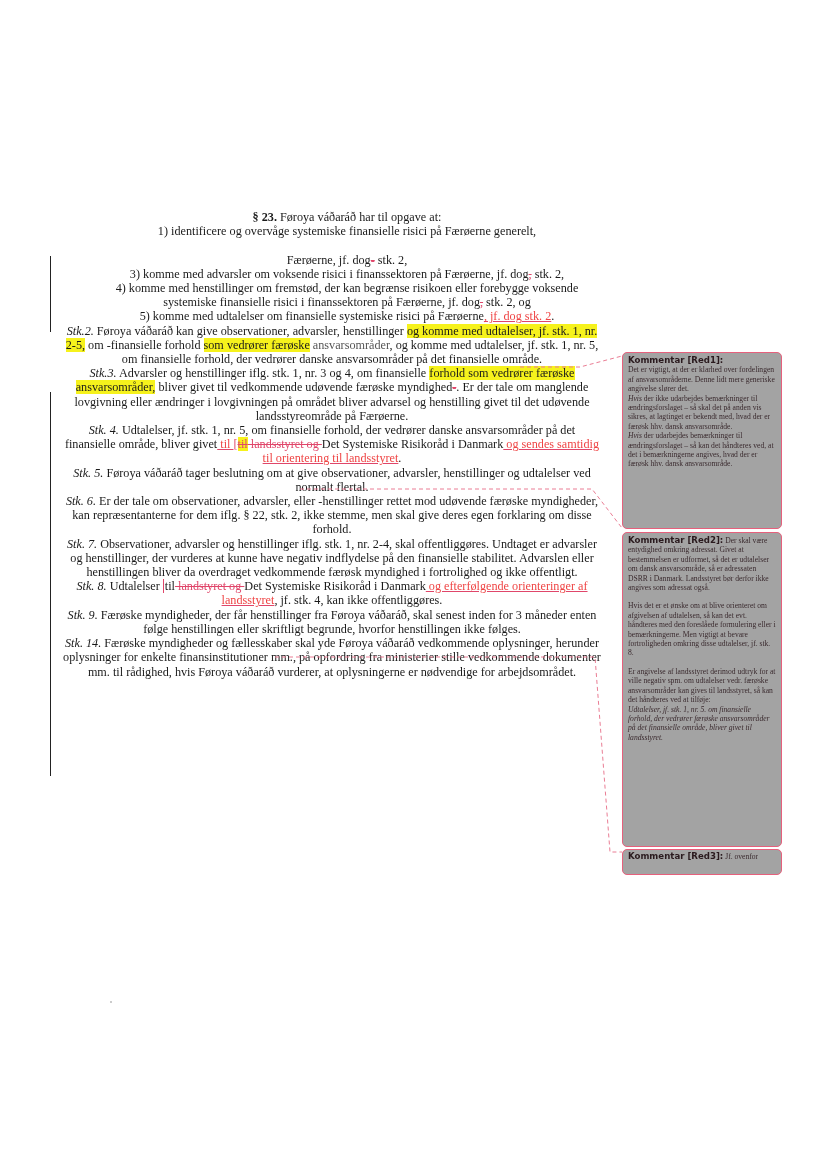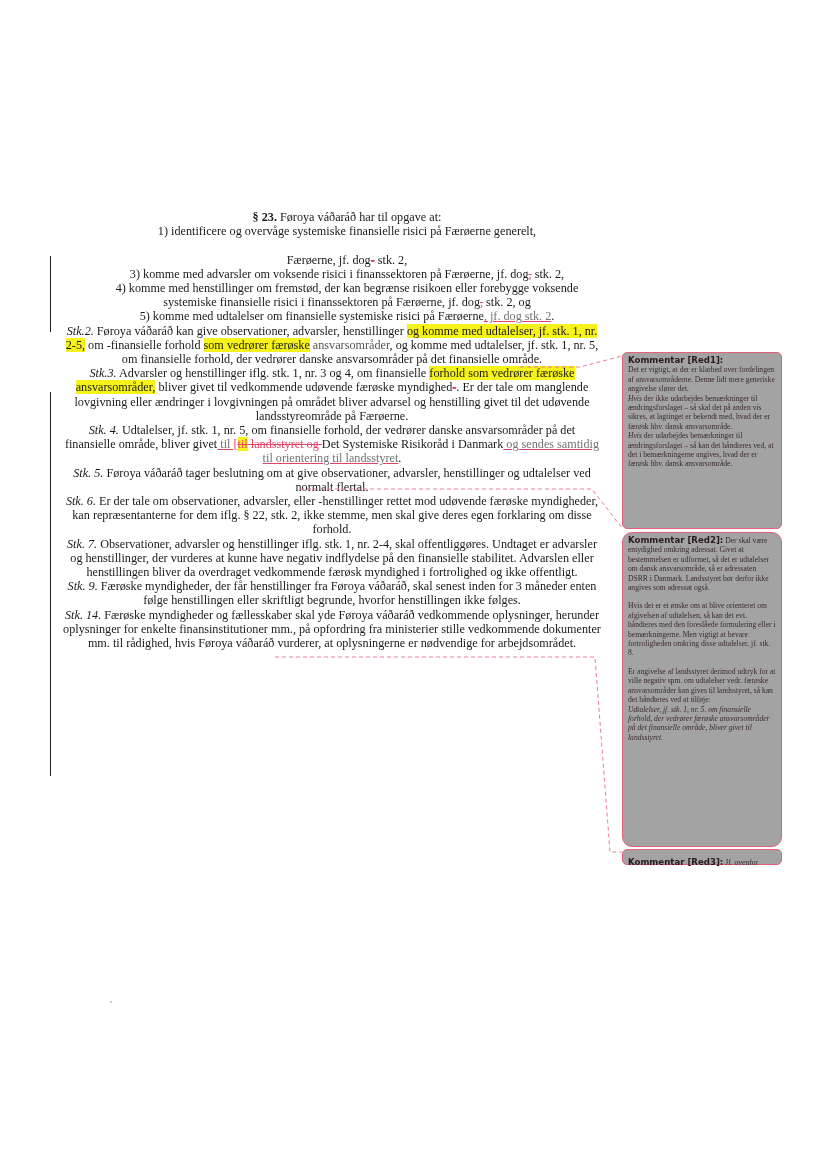--- a/index.html
+++ b/index.html
@@ -7,21 +7,21 @@
       font-family: "Liberation Serif", "DejaVu Serif", serif; color: #1a1a1a; }
     .page { position: absolute; left: 0; top: 0; width: 828px; height: 1169px; }
     .body-text { position: absolute; left: 62px; top: 210px; width: 540px;
       font-size: 12.2px; line-height: 14.2px; text-align: center; }
     .body-text p { margin: 0; }
     .para-head { padding-left: 30px; }
     .item { padding-left: 30px; }
     .stk { font-style: italic; }
     .sec-num { font-weight: bold; }
     .hl { background: #f6f21c; }
-    .ins { color: #737373; text-decoration: underline; text-decoration-color: #e0466a; }
+    .ins { color: #ef4444; text-decoration: underline; text-decoration-color: #e0466a; }
     .del { color: #e0466a; text-decoration: line-through; }
     .anchor-bracket { color: #e0466a; }
     .change-bar { position: absolute; left: 50px; width: 1px; background: #222; }
     .comments { position: absolute; left: 622px; width: 166px; }
     .comment { position: absolute; left: 0; width: 160px; background: #a3a3a3;
       border: 1.5px solid #e6607c; border-radius: 5px; padding: 3px 5px 4px 5px;
       box-sizing: border-box; font-size: 7.6px; line-height: 9.4px; color: #3a2a2e; }
     .comment .label { font-family: "DejaVu Sans", sans-serif; font-weight: bold;
       font-size: 8.6px; color: #2a1a1e; }
     .comment p { margin: 0; }
@@ -58,20 +58,23 @@
     </p>
 
     <p>
       <span class="stk">Stk. 4.</span><span> Udtalelser, jf. stk. 1, nr. 5, om finansielle forhold, der vedrører danske ansvarsområder på det finansielle område, bliver givet</span><span class="ins"> til </span><span class="anchor-bracket">[</span><span class="del hl">til</span><span class="del"> landsstyret og </span><span>Det Systemiske Risikoråd i Danmark</span><span class="ins"> og sendes samtidig til orientering til landsstyret</span><span>.</span>
     </p>
 
     <p><span class="stk">Stk. 5.</span><span> Føroya váðaráð tager beslutning om at give observationer, advarsler, henstillinger og udtalelser ved normalt flertal.</span></p>
     <p><span class="stk">Stk. 6.</span><span> Er der tale om observationer, advarsler, eller -henstillinger rettet mod udøvende færøske myndigheder, kan repræsentanterne for dem iflg. § 22, stk. 2, ikke stemme, men skal give deres egen forklaring om disse forhold.</span></p>
     <p><span class="stk">Stk. 7.</span><span> Observationer, advarsler og henstillinger iflg. stk. 1, nr. 2-4, skal offentliggøres. Undtaget er advarsler og henstillinger, der vurderes at kunne have negativ indflydelse på den finansielle stabilitet. Advarslen eller henstillingen bliver da overdraget vedkommende færøsk myndighed i fortrolighed og ikke offentligt.</span></p>
 
+    <p>
+      <span class="stk">Stk. 8.</span><span> Udtalelser </span><span style="border-left:1px solid #e0466a;padding-left:1px;">til</span><span class="del"> landstyret og </span><span>Det Systemiske Risikoråd i Danmark</span><span class="ins"> og efterfølgende orienteringer af landsstyret</span><span>, jf. stk. 4, kan ikke offentliggøres.</span>
+    </p>
 
     <p><span class="stk">Stk. 9.</span><span> Færøske myndigheder, der får henstillinger fra Føroya váðaráð, skal senest inden for 3 måneder enten følge henstillingen eller skriftligt begrunde, hvorfor henstillingen ikke følges.</span></p>
     <p><span class="stk">Stk. 14.</span><span> Færøske myndigheder og fællesskaber skal yde Føroya váðaráð vedkommende oplysninger, herunder oplysninger for enkelte finansinstitutioner mm., på opfordring fra ministerier stille vedkommende dokumenter mm. til rådighed, hvis Føroya váðaráð vurderer, at oplysningerne er nødvendige for arbejdsområdet.</span></p>
   </div>
 
   <svg class="connectors" viewBox="0 0 828 1169">
     <g fill="none" stroke="#ea7d94" stroke-width="1" stroke-dasharray="4,3">
 
       <polyline points="520,367 580,367 622,356"></polyline>
 
@@ -82,28 +85,28 @@
   </svg>
 
   <div class="comments" style="top:0;">
     <div class="comment" style="top:352px;height:177px;">
       <p><span class="label">Kommentar [Red1]:</span></p>
       <p>Det er vigtigt, at der er klarhed over fordelingen af ansvarsområderne. Denne lidt mere generiske angivelse slører det.</p>
       <p><span class="it">Hvis</span><span> der ikke udarbejdes bemærkninger til ændringsforslaget – så skal det på anden vis sikres, at lagtinget er bekendt med, hvad der er færøsk hhv. dansk ansvarsområde.</span></p>
       <p><span class="it">Hvis</span><span> der udarbejdes bemærkninger til ændringsforslaget – så kan det håndteres ved, at det i bemærkningerne angives, hvad der er færøsk hhv. dansk ansvarsområde.</span></p>
     </div>
 
-    <div class="comment" style="top:532px;height:315px;border-radius:10px;">
+    <div class="comment" style="top:532px;height:315px;">
       <p><span class="label">Kommentar [Red2]:</span><span> Der skal være entydighed omkring adressat. Givet at bestemmelsen er udformet, så det er udtalelser om dansk ansvarsområde, så er adressaten DSRR i Danmark. Landsstyret bør derfor ikke angives som adressat også.</span></p>
       <div class="gap"></div>
       <p>Hvis det er et ønske om at blive orienteret om afgivelsen af udtalelsen, så kan det evt. håndteres med den foreslåede formulering eller i bemærkningerne. Men vigtigt at bevare fortroligheden omkring disse udtalelser, jf. stk. 8.</p>
       <div class="gap"></div>
       <p>Er angivelse af landsstyret derimod udtryk for at ville negativ spm. om udtalelser vedr. færøske ansvarsområder kan gives til landsstyret, så kan det håndteres ved at tilføje:</p>
       <p class="it">Udtalelser, jf. stk. 1, nr. 5. om finansielle forhold, der vedrører færøske ansvarsområder på det finansielle område, bliver givet til landsstyret.</p>
     </div>
 
-    <div class="comment" style="top:849px;height:16px;padding-top:8px;">
+    <div class="comment" style="top:849px;height:26px;padding-top:2px;">
       <p><span class="label">Kommentar [Red3]:</span><span> Jf. ovenfor</span></p>
     </div>
   </div>
 
   <div class="specks" style="left:110px;top:1001px;"></div>
 </div>
 
 </body></html>

